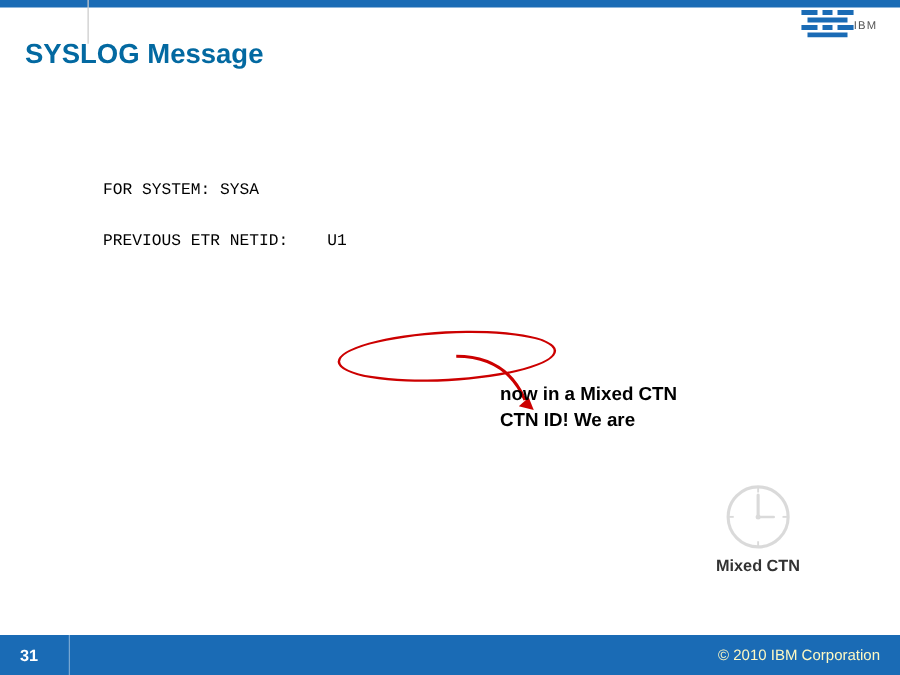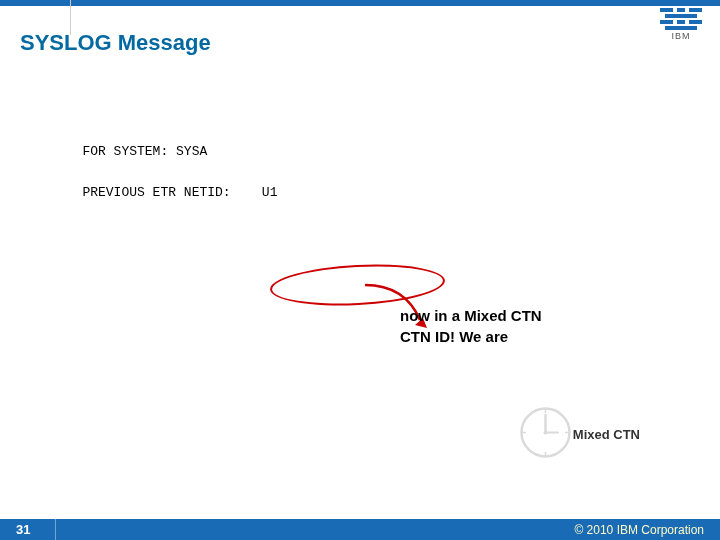--- a/index.html
+++ b/index.html
@@ -21,21 +21,20 @@
       position: absolute;
       top: 0; left: 0;
     }
 
     
     .ibm-logo {
       position: absolute;
       top: 8px;
       right: 18px;
       display: flex;
-      flex-direction: column;
       align-items: center;
     }
 
     .ibm-text {
       font-size: 9px;
       color: #555;
       margin-top: 1px;
       letter-spacing: 1px;
     }
 
@@ -100,41 +99,42 @@
       top: 280px;
       left: 355px;
     }
 
     
     .clock-area {
       position: absolute;
       bottom: 80px;
       right: 80px;
       display: flex;
+      flex-direction: column;
       align-items: center;
     }
 
     .clock-svg {
       opacity: 0.3;
     }
 
     .mixed-ctn-label {
       font-size: 13px;
       font-weight: bold;
       color: #333333;
       margin-top: 4px;
     }
 
     
     .bottom-bar {
       position: absolute;
       bottom: 0;
       left: 0;
       right: 0;
-      height: 21px;
+      height: 32px;
       background: #1a6bb5;
       display: flex;
       align-items: center;
       justify-content: space-between;
       padding: 0 16px;
     }
 
     .page-number {
       color: #ffffff;
       font-size: 13px;

